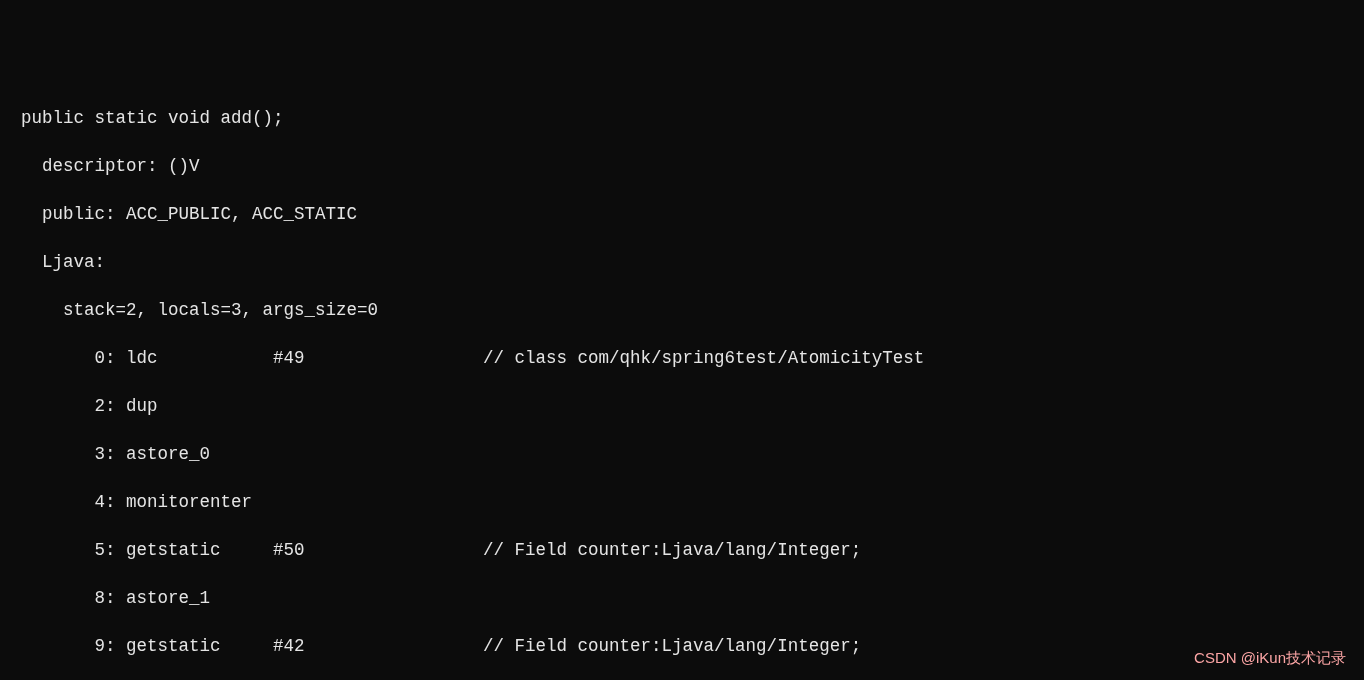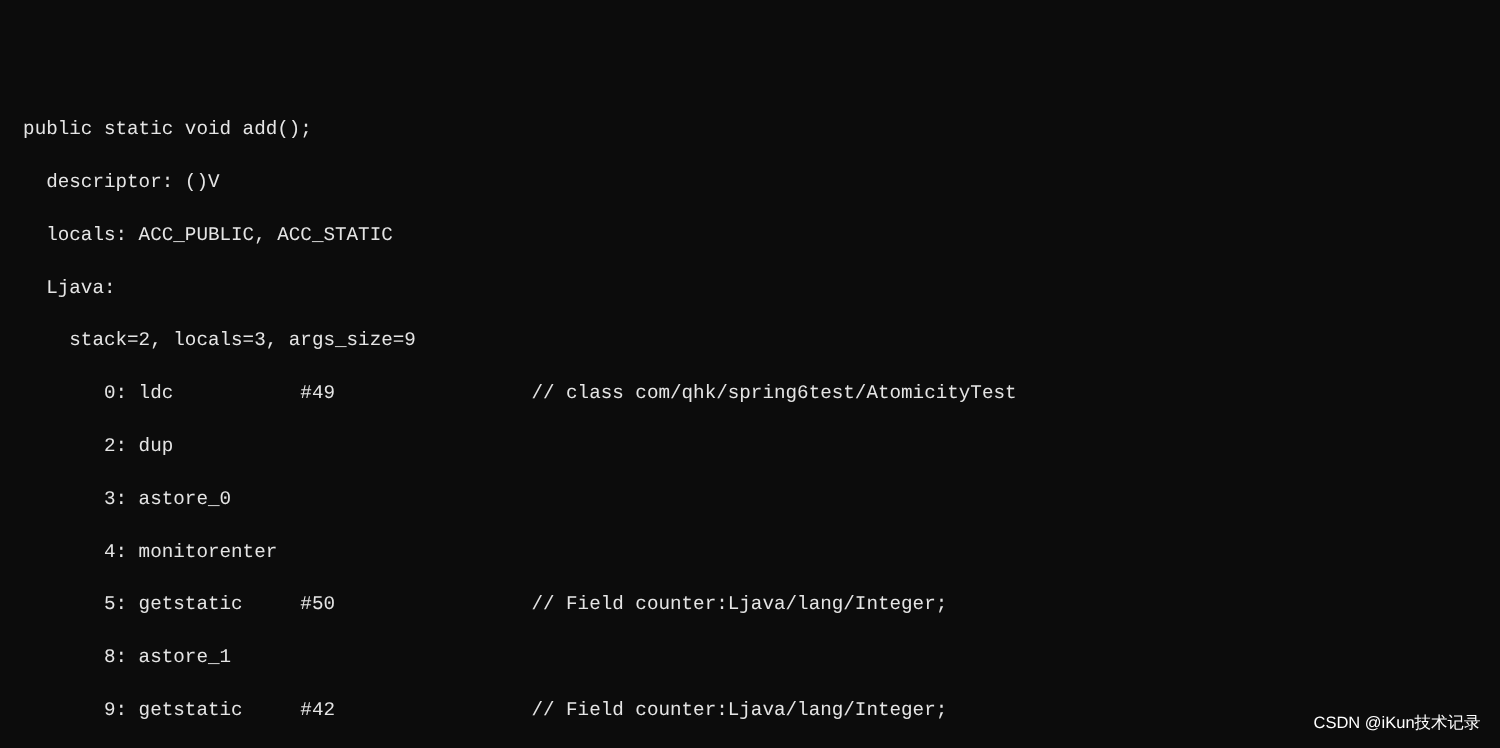--- a/index.html
+++ b/index.html
@@ -20,36 +20,36 @@
       overflow: hidden;
       position: relative;
     }
     .code-line {
       display: block;
     }
     .watermark {
       position: absolute;
       bottom: 10px;
       right: 18px;
-      color: #ffffff;
+      color: #fca5a5;
       font-size: 15px;
       font-family: Arial, sans-serif;
       white-space: nowrap;
     }
   </style>
 </head>
 <body>
 
 
 
 <span class="code-line">  public static void add();</span>
 <span class="code-line">    descriptor: ()V</span>
-<span class="code-line">    locals: ACC_PUBLIC, ACC_STATIC</span>
+<span class="code-line">    public: ACC_PUBLIC, ACC_STATIC</span>
 <span class="code-line">    Ljava:</span>
-<span class="code-line">      stack=2, locals=3, args_size=9</span>
+<span class="code-line">      stack=2, locals=3, args_size=0</span>
 <span class="code-line">         0: ldc           #49                 // class com/qhk/spring6test/AtomicityTest</span>
 <span class="code-line">         2: dup</span>
 <span class="code-line">         3: astore_0</span>
 <span class="code-line">         4: monitorenter</span>
 <span class="code-line">         5: getstatic     #50                 // Field counter:Ljava/lang/Integer;</span>
 <span class="code-line">         8: astore_1</span>
 <span class="code-line">         9: getstatic     #42                 // Field counter:Ljava/lang/Integer;</span>
 
 
 

